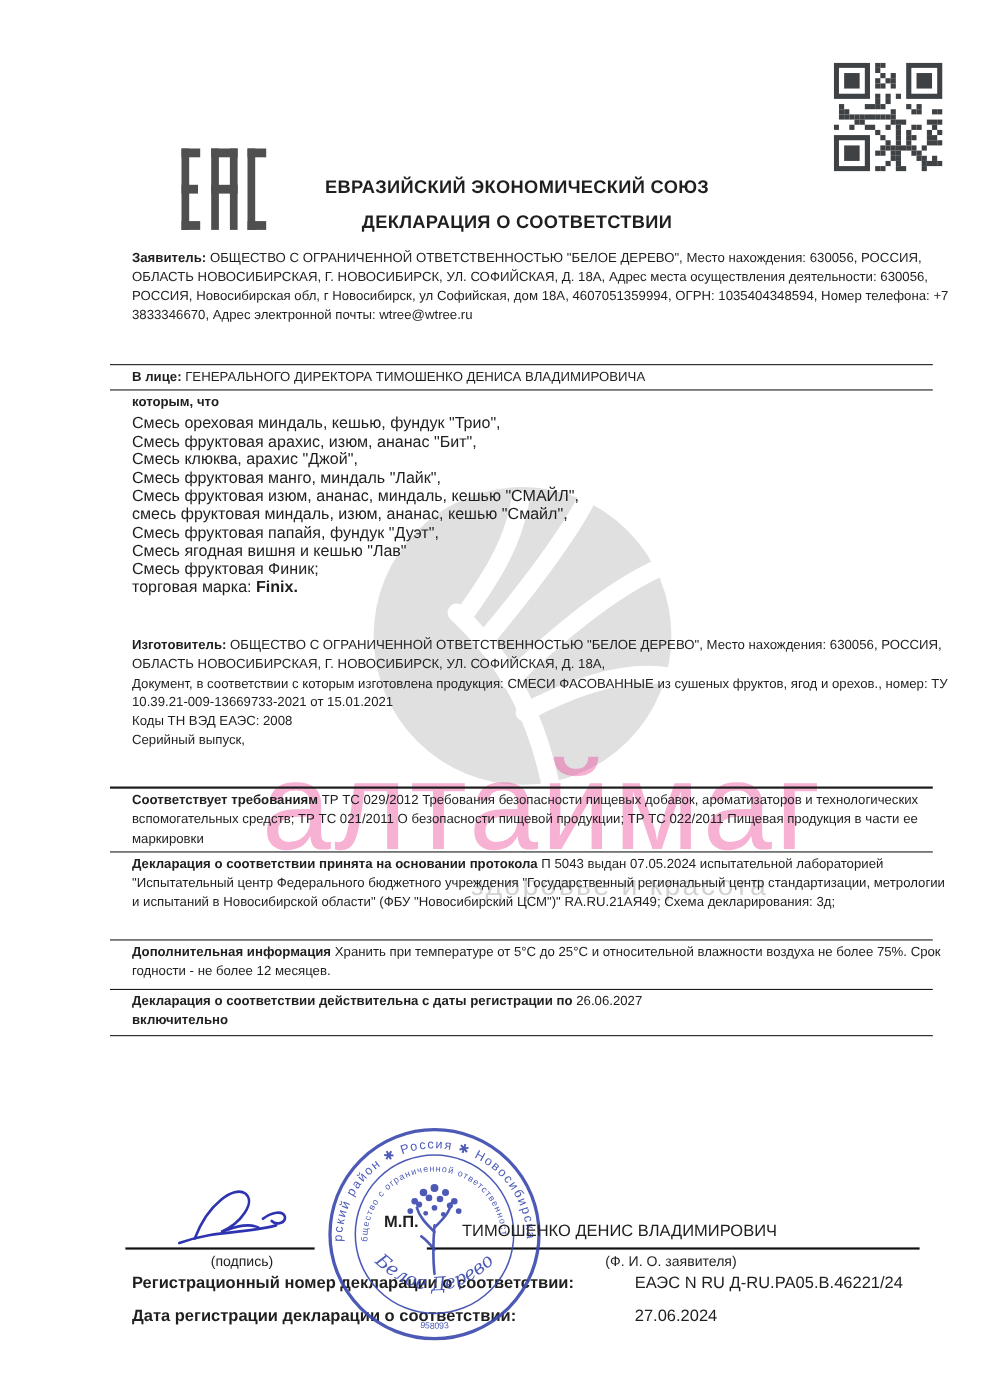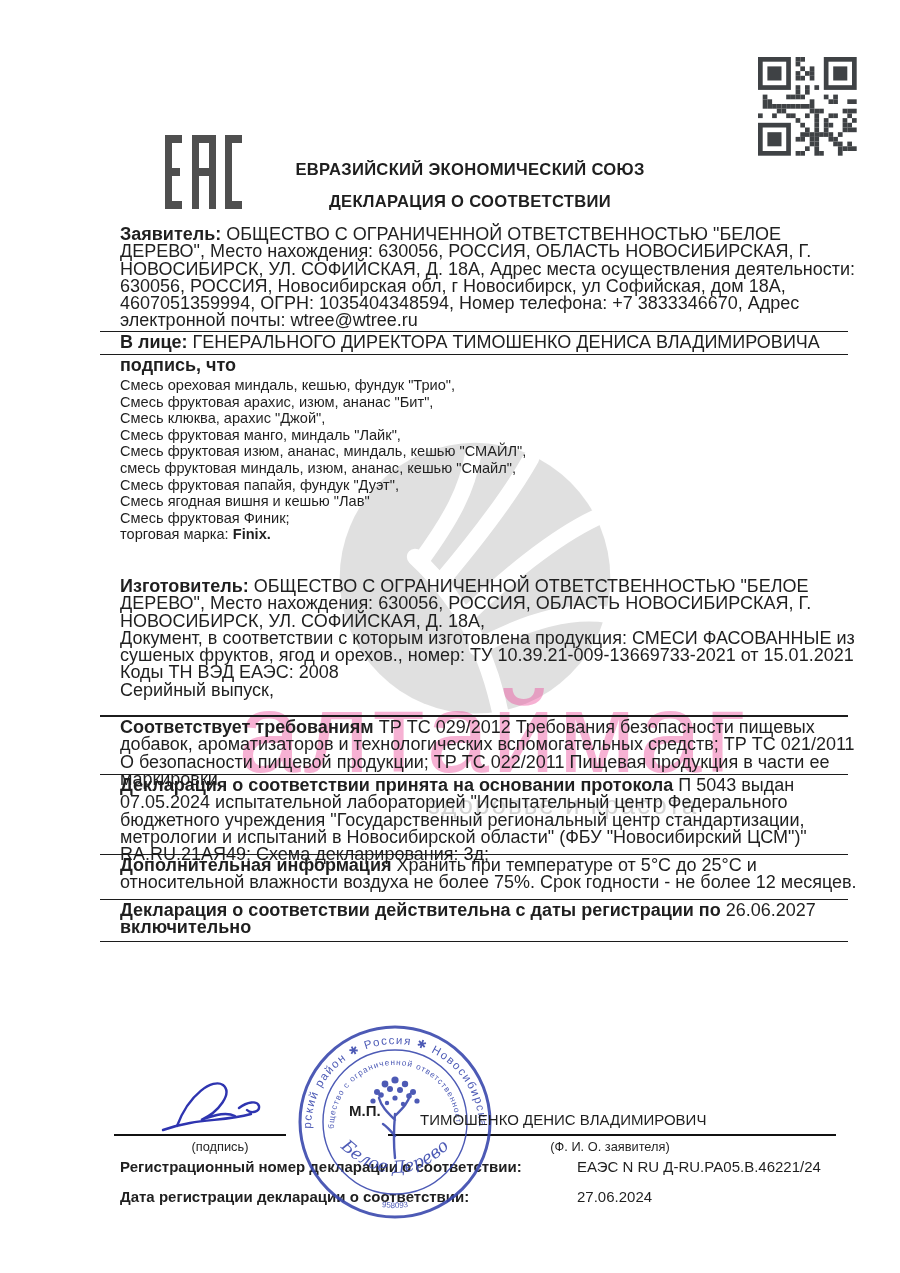--- a/index.html
+++ b/index.html
@@ -1,21 +1,21 @@
 <!DOCTYPE html>
 <html><head>
 <meta charset="utf-8">
 <style>
   html,body{margin:0;padding:0;}
   body{
     width:900px;height:1273px;background:#ffffff;position:relative;overflow:hidden;
     font-family:"Liberation Sans", sans-serif;color:#1f1f1f;
   }
   .abs{position:absolute;}
-  .para{font-size:18px;line-height:17.3px;}
+  .para{font-size:12px;line-height:17.3px;}
   .tight{font-size:14.6px;line-height:16.6px;}
   .b{font-weight:bold;}
   .rule{position:absolute;left:100px;width:748px;border-top:1.9px solid #1c1c1c;height:0;}
   .title{width:900px;text-align:center;font-weight:bold;font-size:16.6px;letter-spacing:.3px;}
   .caption{font-weight:normal;font-size:12.8px;text-align:center;}
   .regrow-label{font-weight:bold;font-size:15px;}
   .regrow-value{font-size:15px;}
   .wm-brand{
     font-size:113px;font-weight:normal;color:#ec4899;opacity:.42;letter-spacing:3px;
     white-space:nowrap;z-index:0;
@@ -185,21 +185,21 @@
 <div class="abs para txt" style="left:100px;top:226px;width:748px;">
   <span class="b">Заявитель:</span><span> ОБЩЕСТВО С ОГРАНИЧЕННОЙ ОТВЕТСТВЕННОСТЬЮ "БЕЛОЕ ДЕРЕВО", Место нахождения: 630056, РОССИЯ, ОБЛАСТЬ НОВОСИБИРСКАЯ, Г. НОВОСИБИРСК, УЛ. СОФИЙСКАЯ, Д. 18А, Адрес места осуществления деятельности: 630056, РОССИЯ, Новосибирская обл, г Новосибирск, ул Софийская, дом 18А, 4607051359994, ОГРН: 1035404348594, Номер телефона: +7 3833346670, Адрес электронной почты: wtree@wtree.ru</span>
 </div>
 <div class="rule" style="top:331px;"></div>
 
 <div class="abs para txt" style="left:100px;top:334px;width:748px;">
   <span class="b">В лице:</span><span> ГЕНЕРАЛЬНОГО ДИРЕКТОРА ТИМОШЕНКО ДЕНИСА ВЛАДИМИРОВИЧА</span>
 </div>
 <div class="rule" style="top:354px;"></div>
 
-<div class="abs para txt b" style="left:100px;top:357px;width:748px;">подпись, что</div>
+<div class="abs para txt b" style="left:100px;top:357px;width:748px;">которым, что</div>
 
 <div class="abs tight txt" style="left:100px;top:377px;width:748px;">
   <div>Смесь ореховая миндаль, кешью, фундук "Трио",</div>
   <div>Смесь фруктовая арахис, изюм, ананас "Бит",</div>
   <div>Смесь клюква, арахис "Джой",</div>
   <div>Смесь фруктовая манго, миндаль "Лайк",</div>
   <div>Смесь фруктовая изюм, ананас, миндаль, кешью "СМАЙЛ",</div>
   <div>смесь фруктовая миндаль, изюм, ананас, кешью "Смайл",</div>
   <div>Смесь фруктовая папайя, фундук "Дуэт",</div>
   <div>Смесь ягодная вишня и кешью "Лав"</div>

